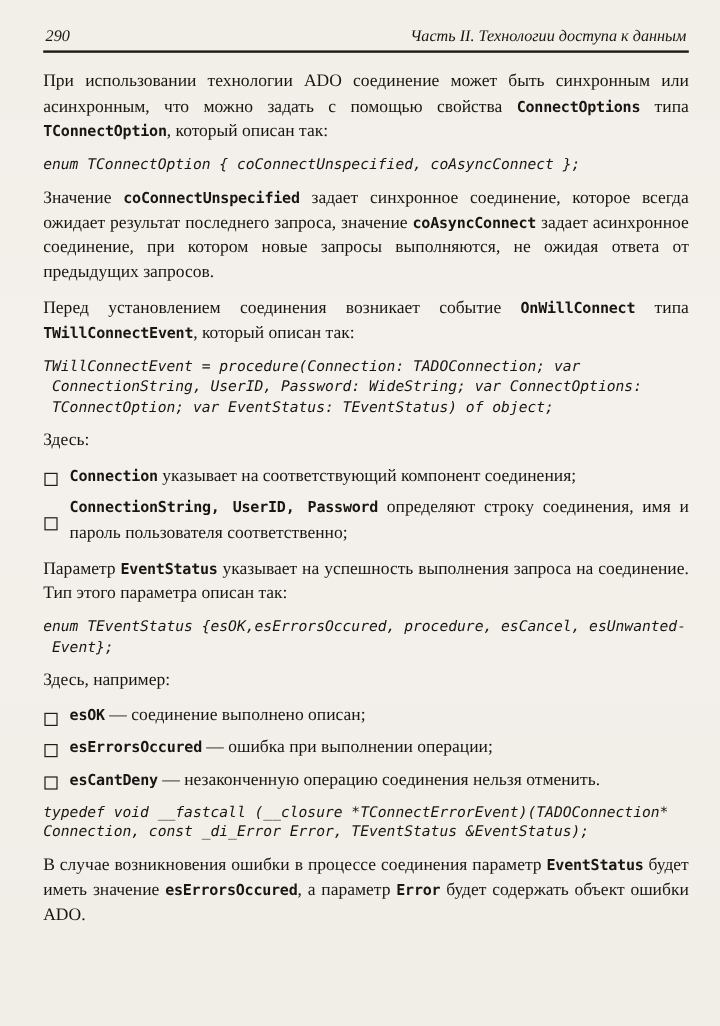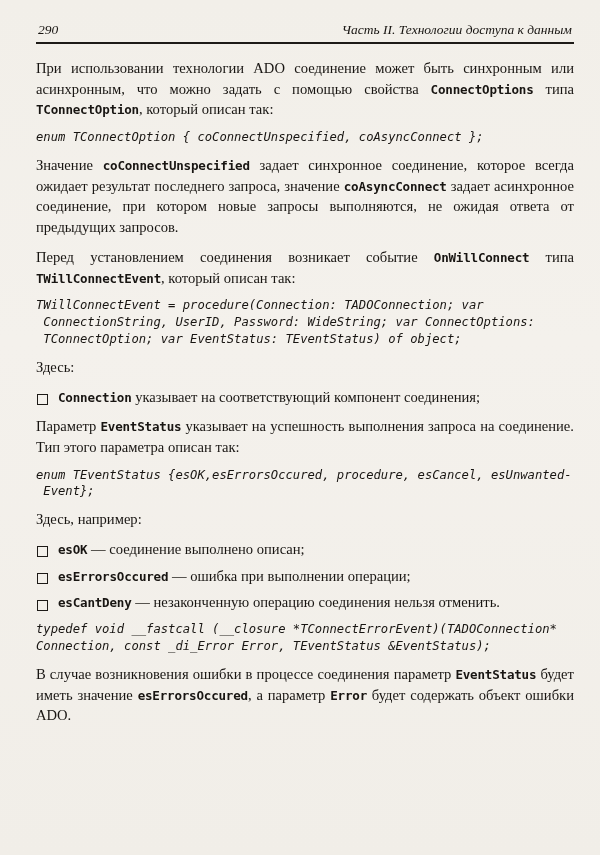--- a/index.html
+++ b/index.html
@@ -42,20 +42,24 @@
       <p class="para"><span>Значение </span><span class="mono">coConnectUnspecified</span><span> задает синхронное соединение, которое всегда ожидает результат последнего запроса, значение </span><span class="mono">coAsyncConnect</span><span> задает асинхронное соединение, при котором новые запросы выполняются, не ожидая ответа от предыдущих запросов.</span></p>
       <p class="para"><span>Перед установлением соединения возникает событие </span><span class="mono">OnWillConnect</span><span> типа </span><span class="mono">TWillConnectEvent</span><span>, который описан так:</span></p>
       <pre class="code">TWillConnectEvent = procedure(Connection: TADOConnection; var
  ConnectionString, UserID, Password: WideString; var ConnectOptions:
  TConnectOption; var EventStatus: TEventStatus) of object;</pre>
       <p class="para"><span>Здесь:</span></p>
       <div class="bullet">
         <span class="sq"></span>
         <div class="btext"><span class="mono">Connection</span><span> указывает на соответствующий компонент соединения;</span></div>
       </div>
+      <div class="bullet">
+        <span class="sq"></span>
+        <div class="btext"><span class="mono">ConnectionString, UserID, Password</span><span> определяют строку соединения, имя и пароль пользователя соответственно;</span></div>
+      </div>
       <p class="para"><span>Параметр </span><span class="mono">EventStatus</span><span> указывает на успешность выполнения запроса на соединение. Тип этого параметра описан так:</span></p>
       <pre class="code">enum TEventStatus {esOK,esErrorsOccured, procedure, esCancel, esUnwanted-
  Event};</pre>
       <p class="para"><span>Здесь, например:</span></p>
       <div class="bullet">
         <span class="sq"></span>
         <div class="btext"><span class="mono">esOK</span><span> — соединение выполнено описан;</span></div>
       </div>
       <div class="bullet">
         <span class="sq"></span>

